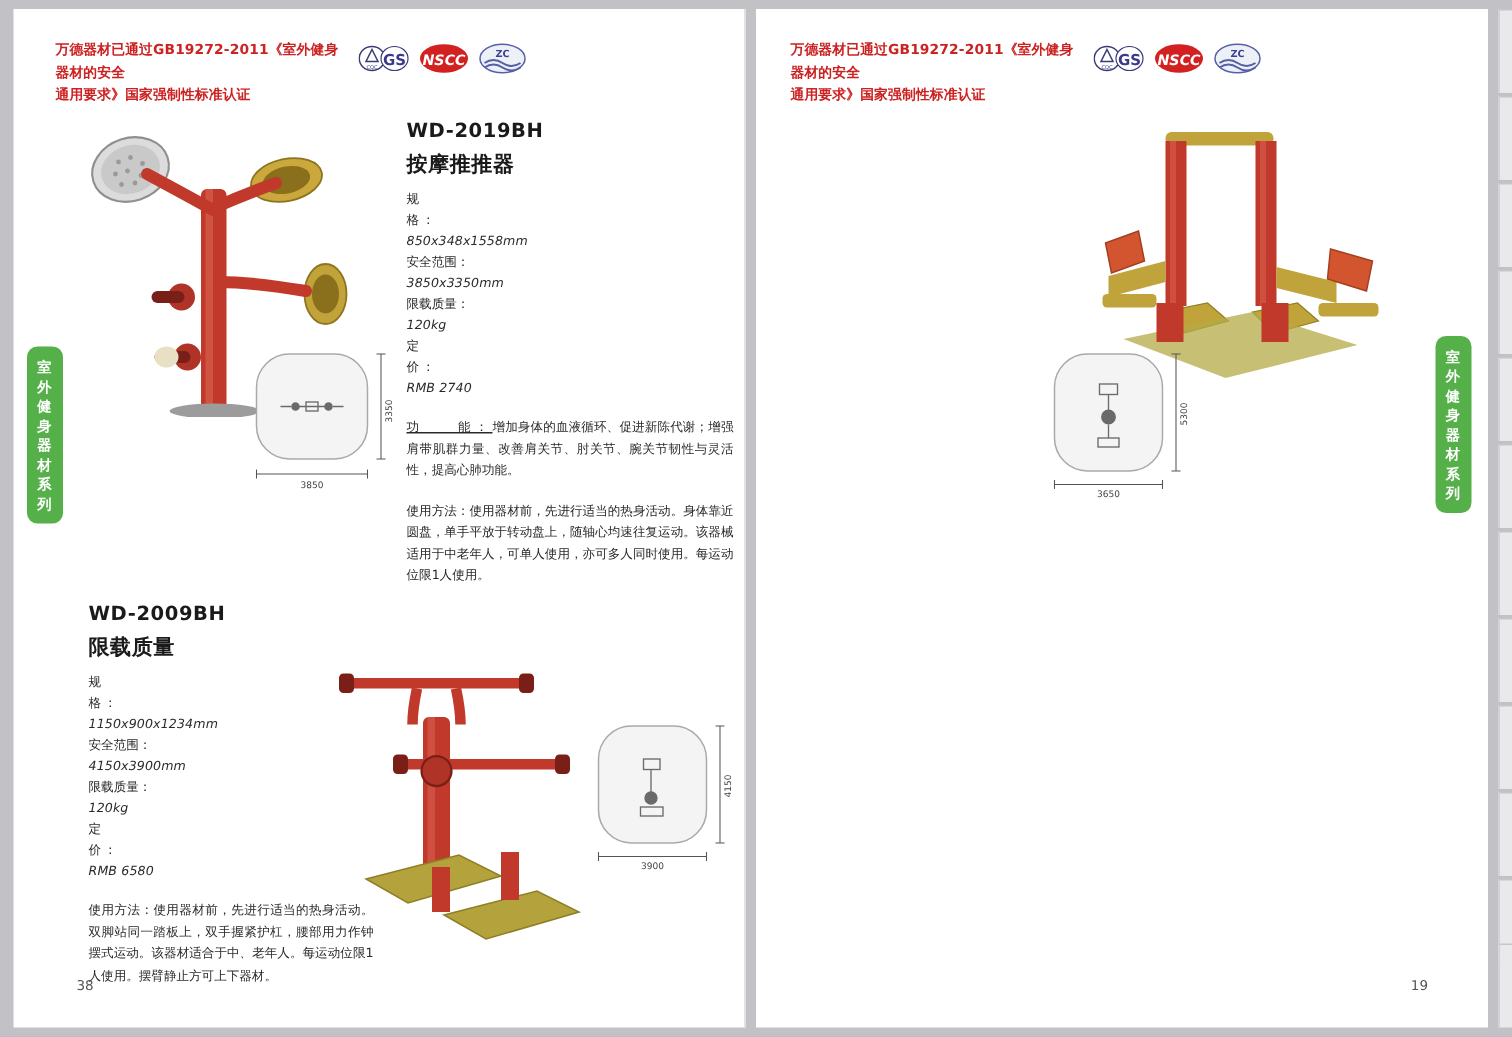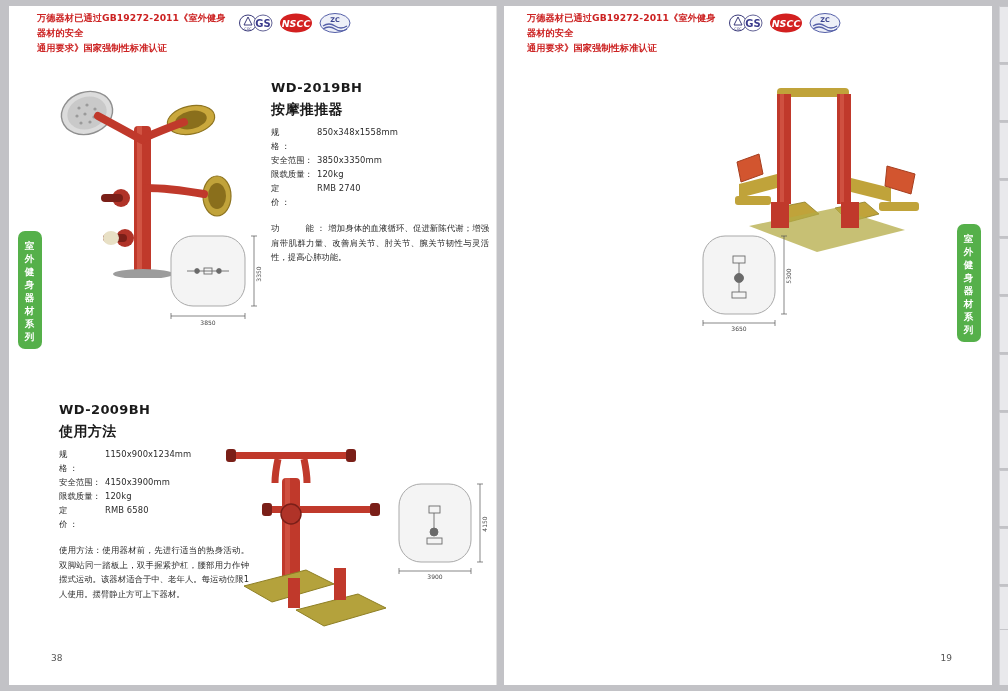--- a/index.html
+++ b/index.html
@@ -21,21 +21,21 @@
     height: 679px;
     background: #ffffff;
     overflow: hidden;
   }
   .page-left  { left: 9px;  border-right: 1px solid #e2e2e2; }
   .page-right { left: 504px; }
 
   
   .header {
     position: absolute;
-    top: 4px;
+    top: 20px;
     display: flex;
     align-items: flex-start;
     gap: 6px;
   }
   .header-text {
     color: #cc2222;
     font-size: 9.2px;
     font-weight: bold;
     line-height: 15px;
     letter-spacing: 0.1px;
@@ -75,29 +75,30 @@
     font-size: 13px; font-weight: bold; color: #1a1a1a; letter-spacing: .4px;
     margin-bottom: 6px;
   }
   .pname {
     font-size: 14px; font-weight: bold; color: #1a1a1a;
     margin-bottom: 6px; letter-spacing: .4px;
   }
   .spec-row {
     font-size: 8.4px; color: #2a2a2a; line-height: 14px;
     display: flex;
+    flex-direction: column;
   }
   .spec-label { width: 46px; flex: none; letter-spacing: 2px; }
   .spec-label.spaced { letter-spacing: 0; }
-  .spec-val { letter-spacing: .1px; }
+  .spec-val { letter-spacing: .1px; font-style: italic; }
   .para {
     font-size: 8.4px; color: #2a2a2a; line-height: 14.5px;
     margin-top: 12px; text-align: justify;
   }
-  .para .lead { letter-spacing: 3px; }
+  .para .lead { letter-spacing: 3px; text-decoration: underline; }
 
   
   .dimbox { position: absolute; }
   .dimbox svg { display: block; }
 
   .illus { position: absolute; }
   .illus svg { display: block; }
 
   .pageno {
     position: absolute; bottom: 22px;
@@ -198,20 +199,21 @@
       </div>
       <div class="spec-row">
         <span class="spec-label spaced">限载质量：</span>
         <span class="spec-val">120kg</span>
       </div>
       <div class="spec-row">
         <span class="spec-label">定　　价：</span>
         <span class="spec-val">RMB 2740</span>
       </div>
       <div class="para"><span class="lead">功　　能：</span><span>增加身体的血液循环、促进新陈代谢；增强肩带肌群力量、改善肩关节、肘关节、腕关节韧性与灵活性，提高心肺功能。</span></div>
+      <div class="para"><span>使用方法：</span><span>使用器材前，先进行适当的热身活动。身体靠近圆盘，单手平放于转动盘上，随轴心均速往复运动。该器械适用于中老年人，可单人使用，亦可多人同时使用。每运动位限1人使用。</span></div>
     </div>
 
     <div class="dimbox" style="left:148px; top:222px;">
       <svg width="110" height="100" viewBox="0 0 110 100">
         <rect x="14" y="8" width="74" height="70" rx="22" fill="#f4f4f4" stroke="#a9a9a9" stroke-width="1"></rect>
         <g stroke="#6a6a6a" stroke-width="0.9" fill="#6a6a6a">
           <circle cx="40" cy="43" r="2.4"></circle>
             <circle cx="62" cy="43" r="2.4"></circle>
           <line x1="42" y1="43" x2="60" y2="43"></line>
           <rect x="47" y="40" width="8" height="6" fill="none"></rect>
@@ -224,21 +226,21 @@
         <text x="51" y="97" font-size="6" fill="#444" text-anchor="middle" font-family="DejaVu Sans">3850</text>
         <line x1="97" y1="8" x2="97" y2="78" stroke="#555" stroke-width="0.7"></line>
         <line x1="94" y1="8" x2="100" y2="8" stroke="#555" stroke-width="0.7"></line>
         <line x1="94" y1="78" x2="100" y2="78" stroke="#555" stroke-width="0.7"></line>
         <text x="104" y="46" font-size="6" fill="#444" text-anchor="middle" font-family="DejaVu Sans" transform="rotate(-90 104 46)">3350</text>
       </svg>
     </div>
 
     <div class="prod-text" style="left:50px; top:396px; width:190px;">
       <div class="code">WD-2009BH</div>
-      <div class="pname">使用方法</div>
+      <div class="pname">限载质量</div>
       <div class="spec-row">
         <span class="spec-label">规　　格：</span>
         <span class="spec-val">1150x900x1234mm</span>
       </div>
       <div class="spec-row">
         <span class="spec-label spaced">安全范围：</span>
         <span class="spec-val">4150x3900mm</span>
       </div>
       <div class="spec-row">
         <span class="spec-label spaced">限载质量：</span>

